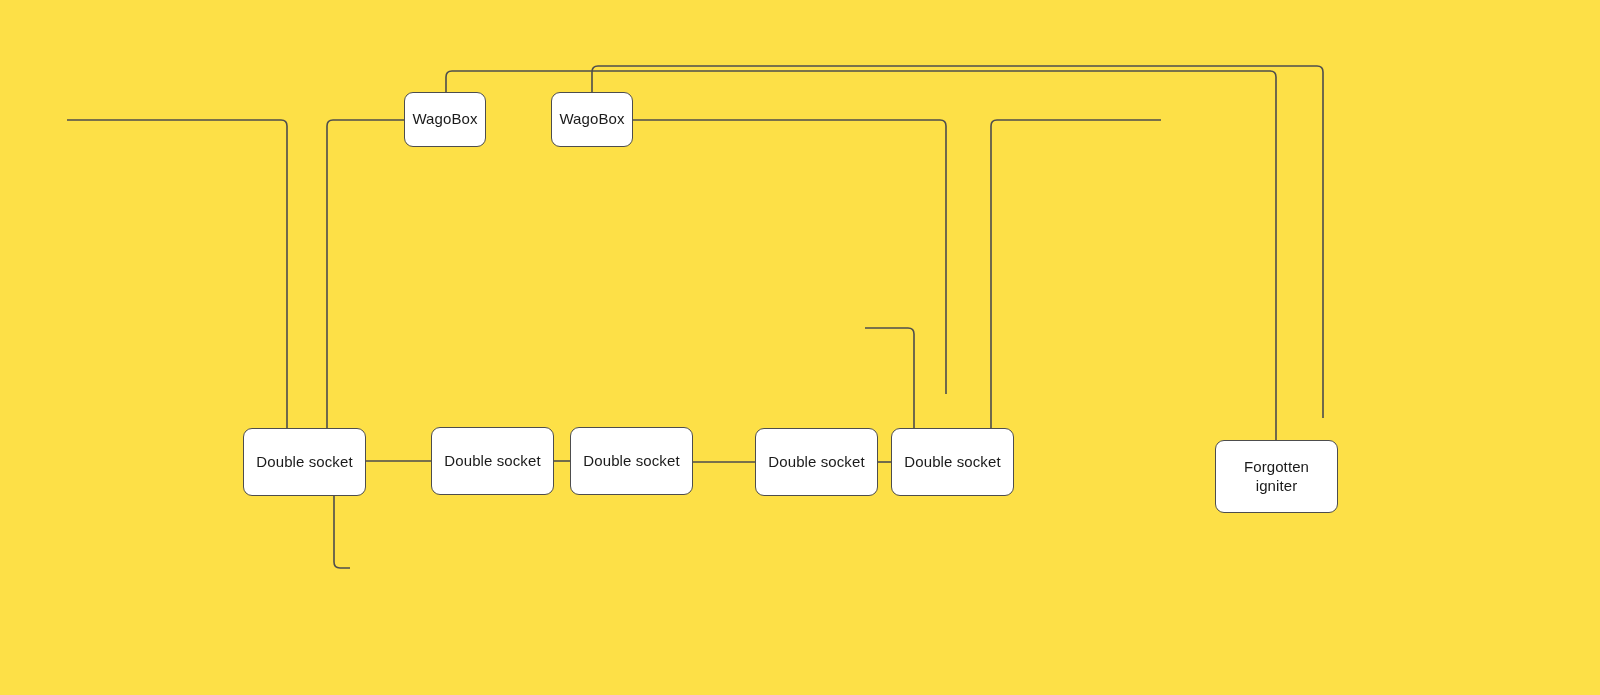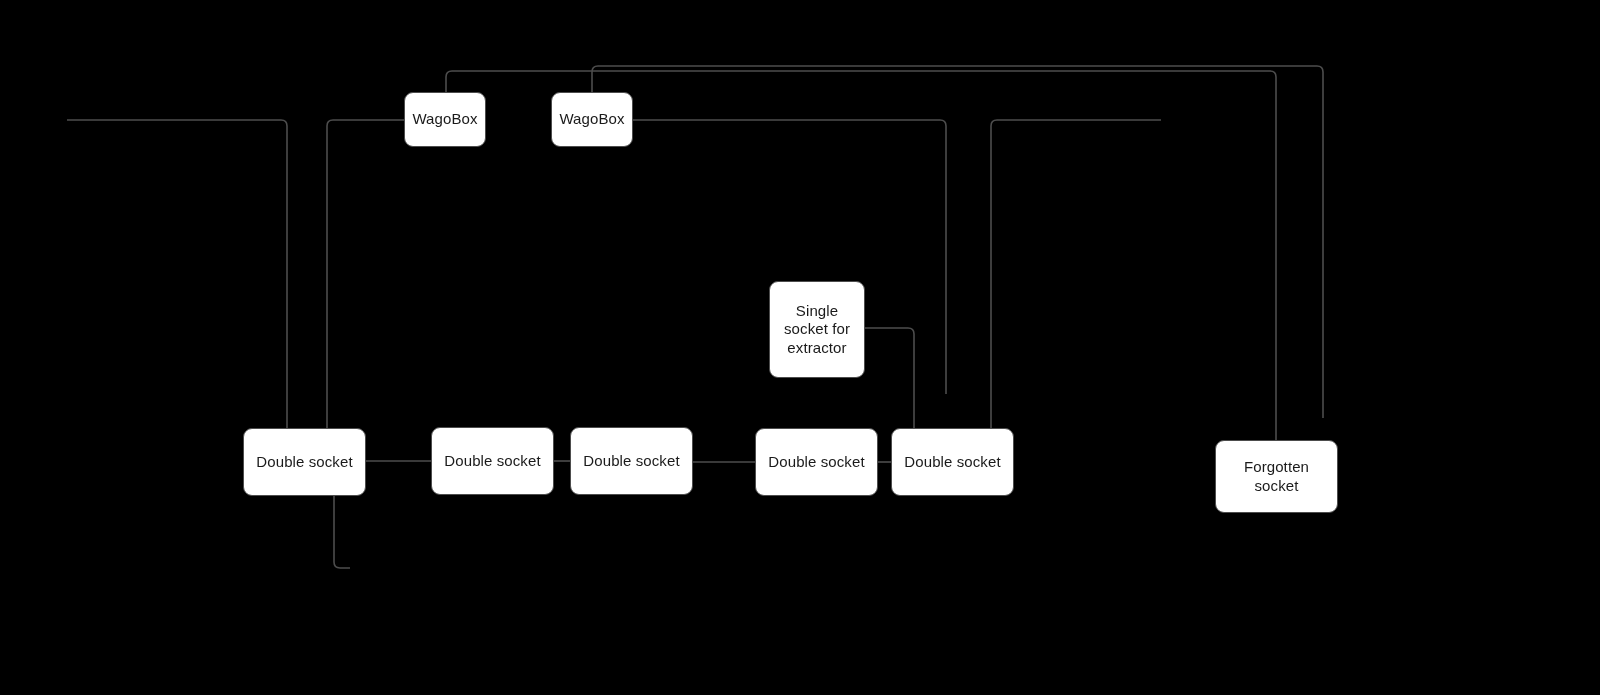--- a/index.html
+++ b/index.html
@@ -47,58 +47,53 @@
     z-index: 2;
   }
   .node span {
     display: block;
     white-space: pre-line;
   }
 </style>
 </head>
 <body>
 
-<div id="canvas" style="background: #000000;">
+<div id="canvas" style="background: #fde047;">
   <svg id="wires" viewBox="0 0 1600 695" xmlns="http://www.w3.org/2000/svg">
       <path d="M 67 120 L 281 120 Q 287 120 287 126 L 287 428" stroke="#4d4d4d"></path>
       <path d="M 404 120 L 333 120 Q 327 120 327 126 L 327 428" stroke="#4d4d4d"></path>
       <path d="M 446 92 L 446 77 Q 446 71 452 71 L 1270 71 Q 1276 71 1276 77 L 1276 440" stroke="#4d4d4d"></path>
       <path d="M 592 92 L 592 72 Q 592 66 598 66 L 1317 66 Q 1323 66 1323 72 L 1323 418" stroke="#4d4d4d"></path>
       <path d="M 633 120 L 940 120 Q 946 120 946 126 L 946 394" stroke="#4d4d4d"></path>
       <path d="M 1161 120 L 997 120 Q 991 120 991 126 L 991 428" stroke="#4d4d4d"></path>
       <path d="M 366 461 L 431 461" stroke="#4d4d4d"></path>
       <path d="M 554 461 L 570 461" stroke="#4d4d4d"></path>
       <path d="M 693 462 L 755 462" stroke="#4d4d4d"></path>
       <path d="M 878 462 L 891 462" stroke="#4d4d4d"></path>
       <path d="M 865 328 L 908 328 Q 914 328 914 334 L 914 428" stroke="#4d4d4d"></path>
       <path d="M 334 496 L 334 562 Q 334 568 340 568 L 350 568" stroke="#4d4d4d"></path>
     </svg>
 <div class="node" style="left: 404px; top: 92px; width: 82px; height: 55px; border-color: rgb(77, 77, 77); background: rgb(255, 255, 255); color: rgb(26, 26, 26);">
       <span>WagoBox</span>
     </div>
     <div class="node" style="left: 551px; top: 92px; width: 82px; height: 55px; border-color: rgb(77, 77, 77); background: rgb(255, 255, 255); color: rgb(26, 26, 26);">
       <span>WagoBox</span>
     </div>
-    <div class="node" style="left: 769px; top: 281px; width: 96px; height: 97px; border-color: rgb(77, 77, 77); background: rgb(255, 255, 255); color: rgb(26, 26, 26);">
-      <span>Single
-socket for
-extractor</span>
-    </div>
     <div class="node" style="left: 243px; top: 428px; width: 123px; height: 68px; border-color: rgb(77, 77, 77); background: rgb(255, 255, 255); color: rgb(26, 26, 26);">
       <span>Double socket</span>
     </div>
     <div class="node" style="left: 431px; top: 427px; width: 123px; height: 68px; border-color: rgb(77, 77, 77); background: rgb(255, 255, 255); color: rgb(26, 26, 26);">
       <span>Double socket</span>
     </div>
     <div class="node" style="left: 570px; top: 427px; width: 123px; height: 68px; border-color: rgb(77, 77, 77); background: rgb(255, 255, 255); color: rgb(26, 26, 26);">
       <span>Double socket</span>
     </div>
     <div class="node" style="left: 755px; top: 428px; width: 123px; height: 68px; border-color: rgb(77, 77, 77); background: rgb(255, 255, 255); color: rgb(26, 26, 26);">
       <span>Double socket</span>
     </div>
     <div class="node" style="left: 891px; top: 428px; width: 123px; height: 68px; border-color: rgb(77, 77, 77); background: rgb(255, 255, 255); color: rgb(26, 26, 26);">
       <span>Double socket</span>
     </div>
     <div class="node" style="left: 1215px; top: 440px; width: 123px; height: 73px; border-color: rgb(77, 77, 77); background: rgb(255, 255, 255); color: rgb(26, 26, 26);">
       <span>Forgotten
-socket</span>
+igniter</span>
     </div>
   </div>
 
 </body></html>

